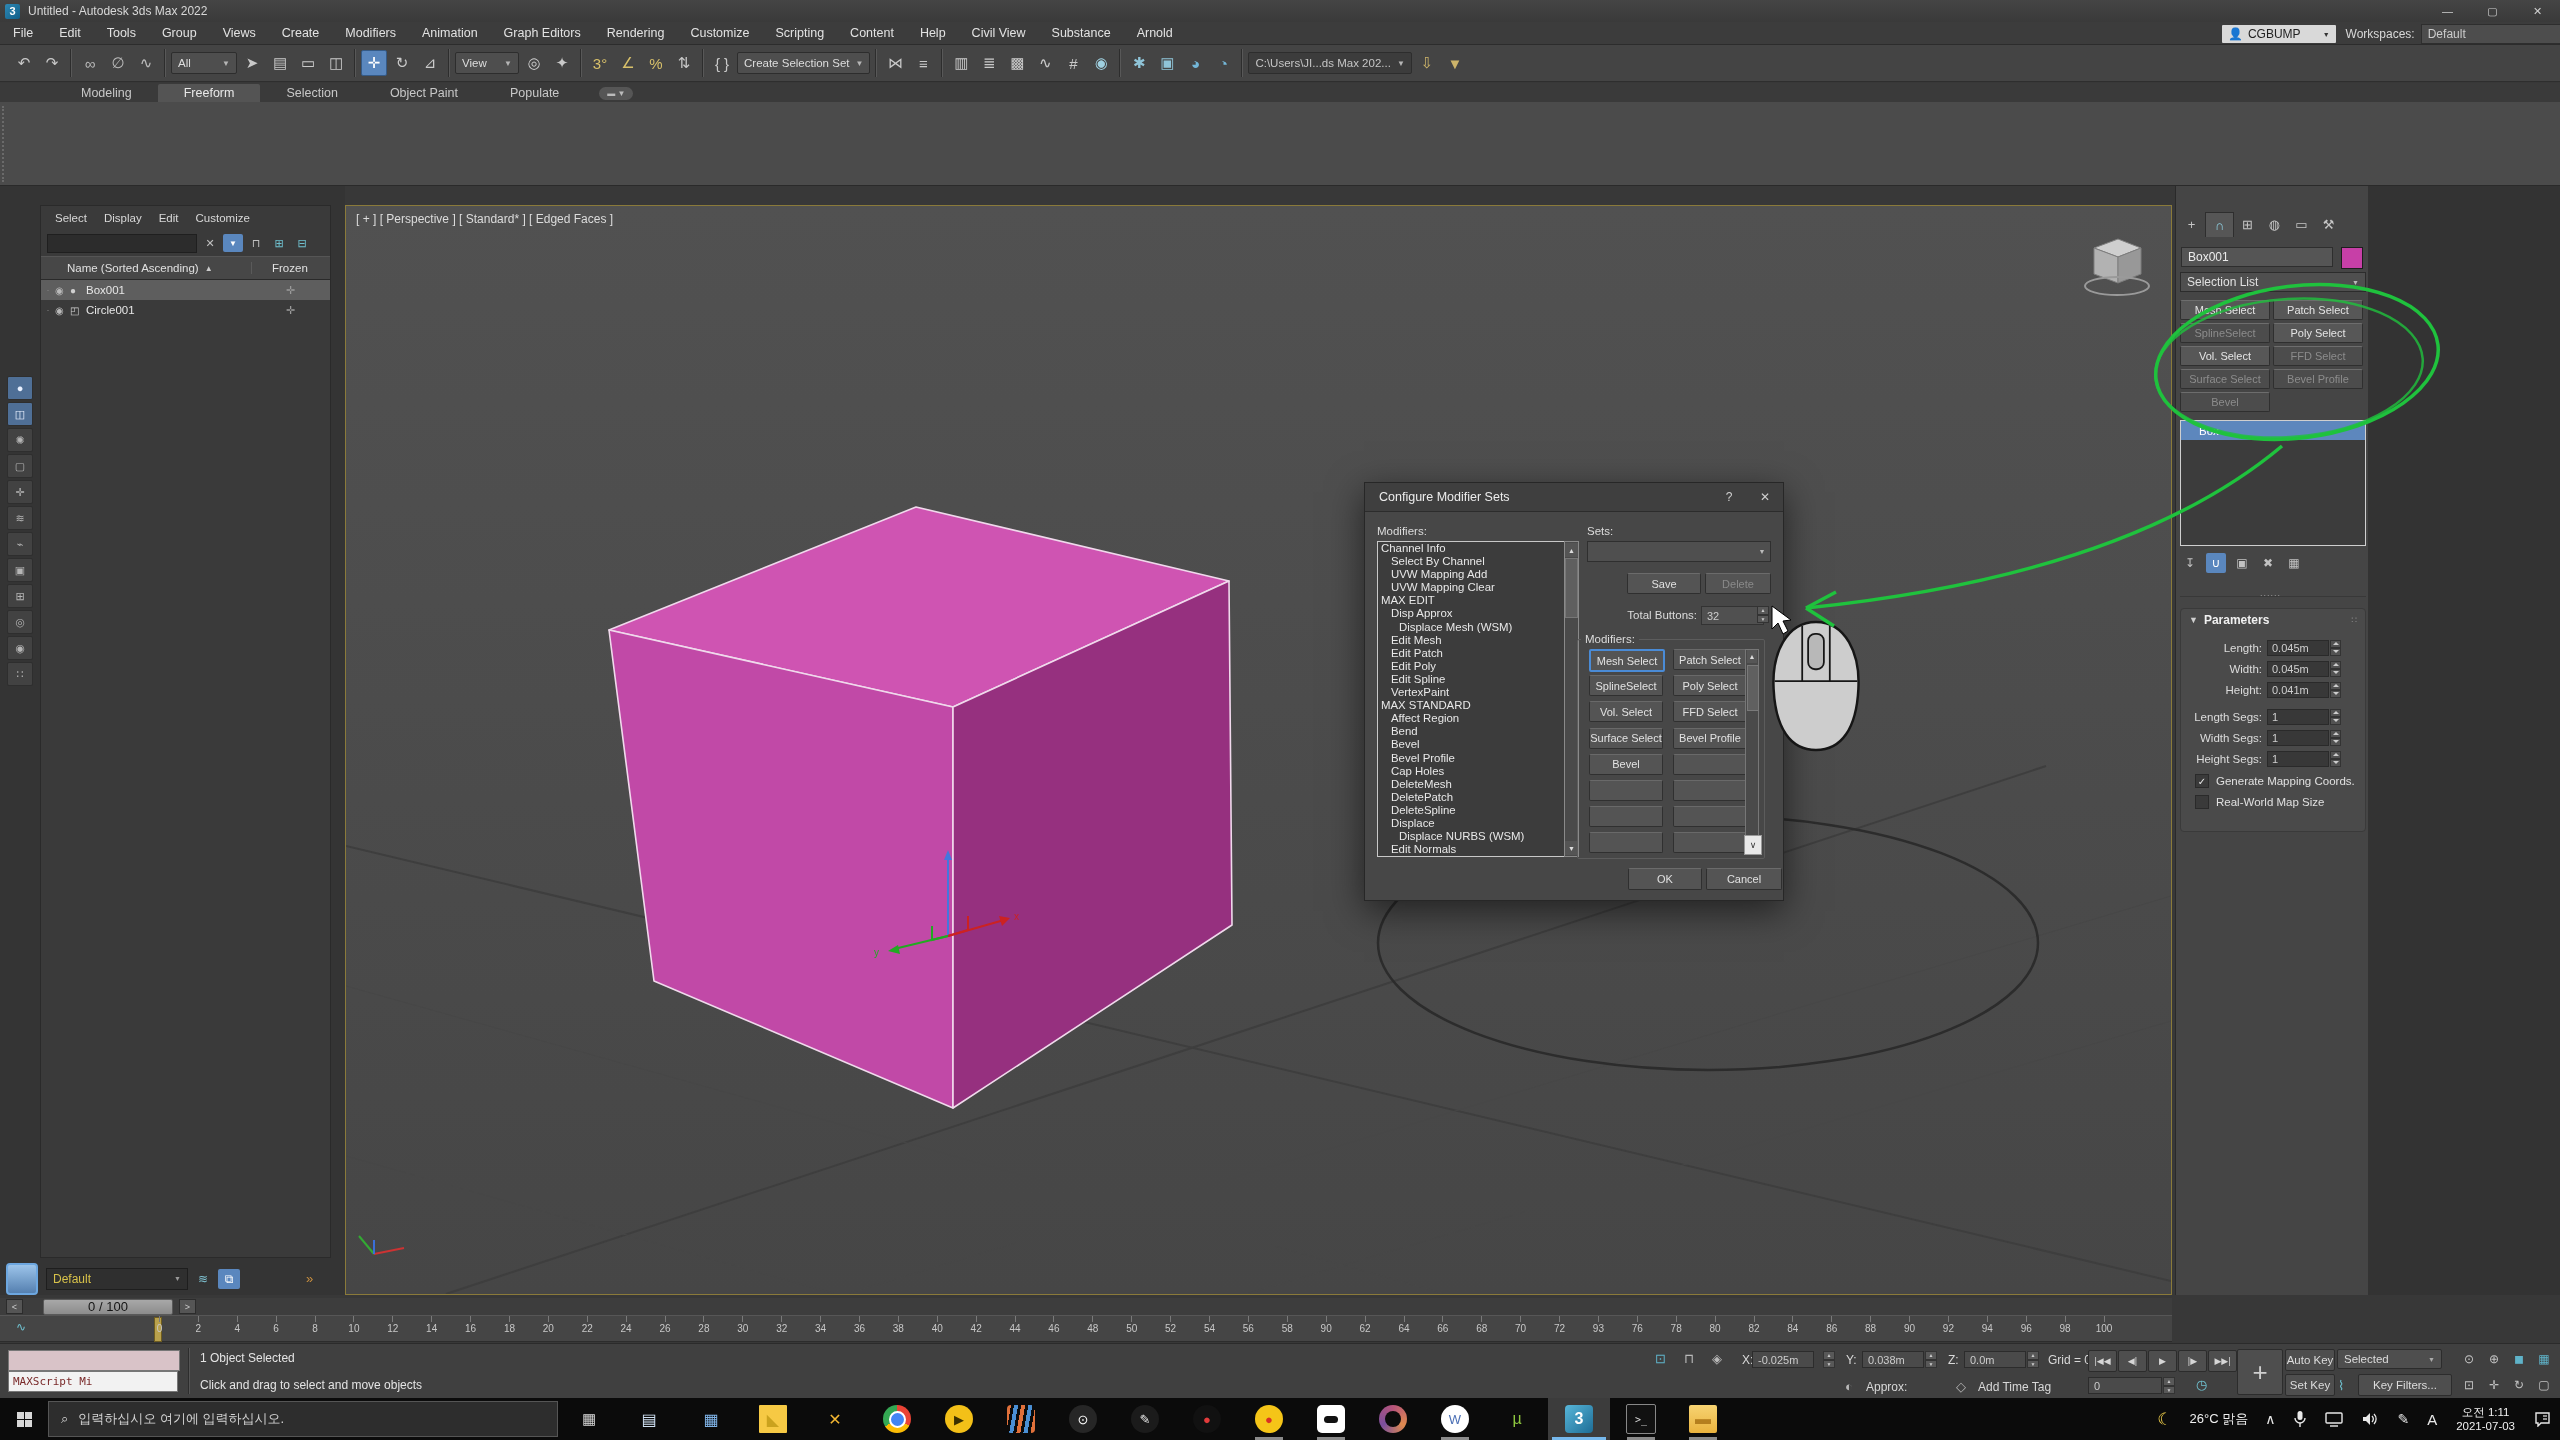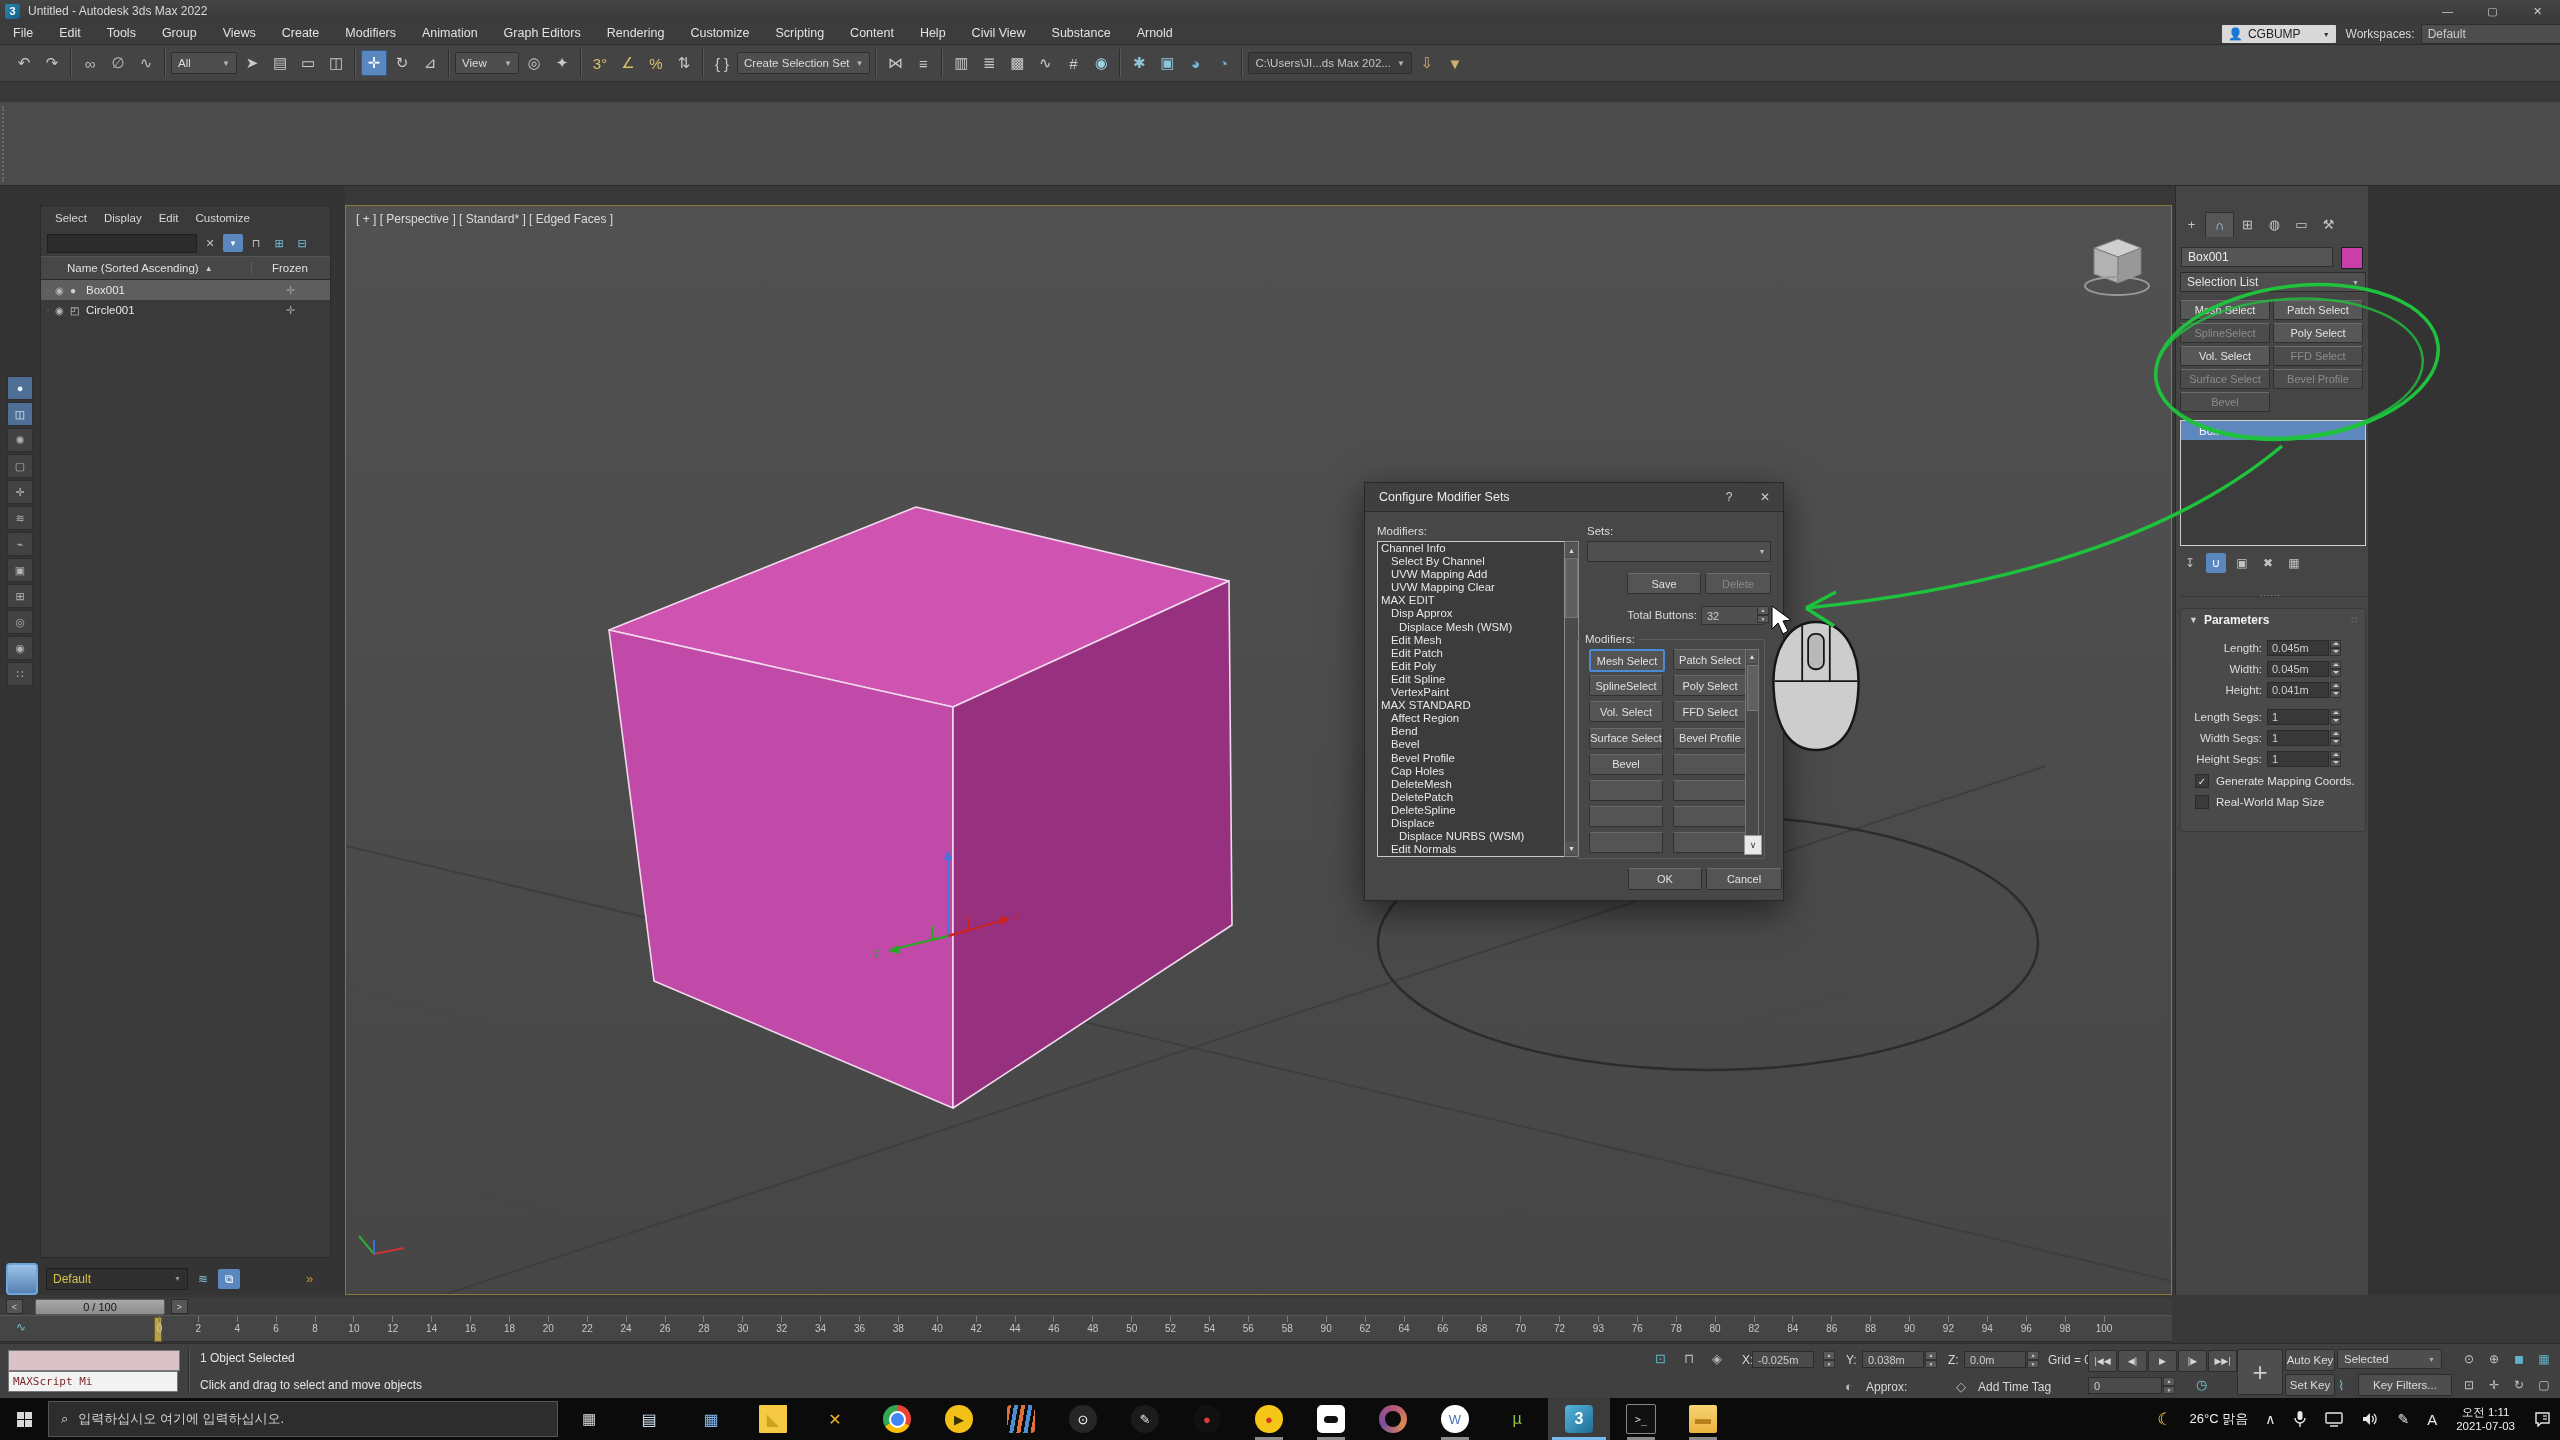--- a/index.html
+++ b/index.html
@@ -129,21 +129,21 @@
   .pspin i::before{content:"";display:block;margin:1px auto 0;width:0;height:0;border-left:3px solid transparent;border-right:3px solid transparent;}
   .pspin i.up::before{border-bottom:3px solid #ccc;}
   .pspin i.dn::before{border-top:3px solid #ccc;}
   .chk{position:absolute;left:14px;width:170px;height:16px;display:flex;align-items:center;font-size:11.5px;color:#e0e0e0;}
   .chk .box{width:12px;height:12px;background:#3a3a3a;border:1px solid #2a2a2a;margin-right:7px;display:flex;align-items:center;justify-content:center;color:#e8e8e8;font-size:10px;}
   .chk.checked .box::after{content:"\2713";}
   #rightdock{left:2368px;top:186px;width:192px;height:1109px;background:#333;}
   
   #tslider{left:0;top:1298px;width:2172px;height:17px;background:#3d3d3d;display:flex;align-items:center;}
   .tsbtn{width:15px;height:13px;background:#555;border:1px solid #2c2c2c;color:#ccc;font-size:9px;display:flex;align-items:center;justify-content:center;margin-left:6px;}
-  #tshandle{width:128px;height:14px;background:linear-gradient(#a8a8a8,#8c8c8c);border:1px solid #5a5a5a;border-radius:2px;color:#151515;font-size:11px;display:flex;align-items:center;justify-content:center;margin-left:12px;}
+  #tshandle{width:128px;height:14px;background:linear-gradient(#a8a8a8,#8c8c8c);border:1px solid #5a5a5a;border-radius:2px;color:#151515;font-size:13px;display:flex;align-items:center;justify-content:center;margin-left:20px;}
   #ruler{left:0;top:1315px;width:2172px;height:27px;background:#454545;border-top:1px solid #565656;border-bottom:1px solid #2c2c2c;box-sizing:border-box;}
   #minicurve{position:absolute;left:16px;top:4px;color:#6fc0cf;font-size:12px;}
   #tickband{position:absolute;left:140px;top:0;width:1990px;height:25px;display:flex;}
   .tick{width:38.9px;text-align:center;font-size:10px;color:#c8c8c8;position:relative;padding-top:7px;box-sizing:border-box;}
   .tick::before{content:"";position:absolute;left:19px;top:0;width:1px;height:6px;background:#7a7a7a;}
   #timemarker{position:absolute;left:154px;top:1px;width:6px;height:23px;background:#b9a14c;border:1px solid #6e5c20;}
   
   #statusbar{left:0;top:1343px;width:2560px;height:55px;background:#404040;border-top:1px solid #2b2b2b;box-sizing:border-box;}
   #msl-pink{position:absolute;left:8px;top:6px;width:170px;height:19px;background:#d9c3c8;border:1px solid #777;}
   #msl-white{position:absolute;left:8px;top:27px;width:170px;height:21px;background:#f2f2f2;border:1px solid #777;font-family:"DejaVu Sans Mono",monospace;font-size:11px;color:#7a2a2a;display:flex;align-items:center;padding-left:4px;box-sizing:border-box;}
@@ -442,20 +442,31 @@
       <div class="titem" style="--fg: #cdb46a;">
       <span class="tglyph">⇩</span>
 
     </div>
       <div class="titem" style="--fg: #cdb46a;">
       <span class="tglyph">▼</span>
 
     </div>
     </div>
 
+  <div id="ribbontabs" class="abs">
+    <div style="display:flex;align-items:flex-end">
+
+    <div class="rtab">Modeling</div>
+        <div class="rtab active">Freeform</div>
+        <div class="rtab">Selection</div>
+        <div class="rtab">Object Paint</div>
+        <div class="rtab">Populate</div>
+      </div>
+    <div id="ribcapsule">▬ ▼</div>
+  </div>
   <div id="ribbonbody" class="abs">
     <div id="ribhandle"></div>
   </div>
 
   <div id="leftdock" class="abs">
     <div id="exsidestrip">
 
     <div class="sideico active">●</div>
         <div class="sideico active">◫</div>
         <div class="sideico">✺</div>

